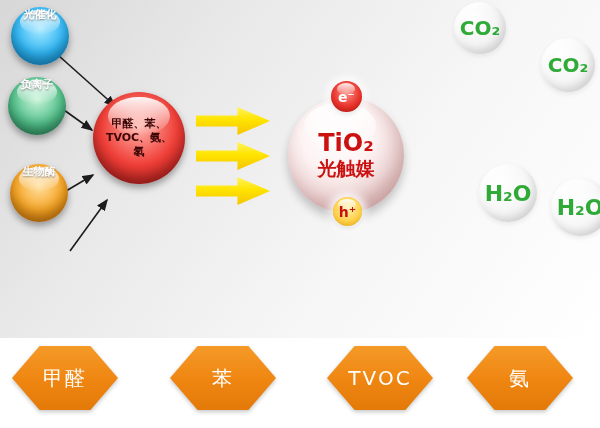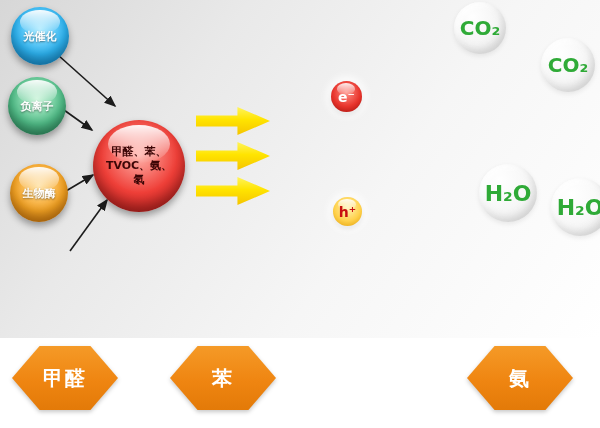--- a/index.html
+++ b/index.html
@@ -18,21 +18,20 @@
     left: 0; top: 0;
     width: 600px; height: 338px;
     background: linear-gradient(125deg, #d7d7d7 0%, #e9e9e9 30%, #f6f6f6 62%, #ffffff 100%);
   }
 
   
   .orb {
     position: absolute;
     border-radius: 50%;
     display: flex;
-    align-items: center;
     justify-content: center;
     box-shadow: 0 4px 7px rgba(0,0,0,0.35), inset 0 -8px 12px rgba(0,0,0,0.28);
   }
   .orb::before {
     content: "";
     position: absolute;
     left: 16%; top: 5%;
     width: 68%; height: 42%;
     border-radius: 50%;
     background: linear-gradient(rgba(255,255,255,0.95), rgba(255,255,255,0.02));
@@ -54,21 +53,21 @@
   .orb-green  { background: radial-gradient(circle at 50% 38%, #c9f0a6 0%, #55b549 55%, #1f7a2a 100%); }
   .orb-red    { background: radial-gradient(circle at 50% 38%, #ffb3ab 0%, #ef3f38 52%, #a31010 100%); }
 
   .factor-1 { left: 11px;  top: 7px;   width: 58px; height: 58px; }
   .factor-2 { left: 8px;   top: 77px;  width: 58px; height: 58px; }
   .factor-3 { left: 10px;  top: 164px; width: 58px; height: 58px; }
   .factor-4 { left: 12px;  top: 244px; width: 60px; height: 60px; }
 
   
   .pollutant-orb {
-    left: 93px; top: 120px;
+    left: 93px; top: 92px;
     width: 92px; height: 92px;
     flex-direction: column;
   }
   .pollutant-orb .p-line {
     position: relative;
     z-index: 2;
     color: #3c0606;
     font-weight: bold;
     font-size: 11px;
     line-height: 14px;
@@ -198,21 +197,21 @@
     width: 106px;
     height: 64px;
     background: linear-gradient(180deg, #f59a27 0%, #ef8511 55%, #e37a08 100%);
     clip-path: polygon(26% 0, 74% 0, 100% 50%, 74% 100%, 26% 100%, 0 50%);
     display: flex;
     align-items: center;
     justify-content: center;
   }
   .hex .hex-label {
     color: #fff;
-    font-weight: bold;
+    font-weight: normal;
     font-size: 20px;
     letter-spacing: 2px;
   }
   .hex-1 { left: 12px;  top: 346px; }
   .hex-2 { left: 170px; top: 346px; }
   .hex-3 { left: 327px; top: 346px; }
   .hex-4 { left: 467px; top: 346px; }
 </style>
 </head>
 <body>
@@ -246,20 +245,24 @@
   <div class="orb orb-red pollutant-orb">
     <span class="p-line">甲醛、苯、</span>
     <span class="p-line">TVOC、氨、</span>
     <span class="p-line">氡</span>
   </div>
 
   <div class="flow-arrow flow-arrow-1"></div>
   <div class="flow-arrow flow-arrow-2"></div>
   <div class="flow-arrow flow-arrow-3"></div>
 
+  <div class="catalyst-orb">
+    <span class="catalyst-formula">TiO₂</span>
+    <span class="catalyst-name">光触媒</span>
+  </div>
 
   <div class="charge-orb electron-orb">
     <span>e⁻</span>
   </div>
   <div class="charge-orb hole-orb">
     <span>h⁺</span>
   </div>
 
   <div class="bubble bubble-co2-a">
     <span class="bubble-label">CO₂</span>
@@ -277,19 +280,24 @@
   <div class="hex-wrap hex-1">
     <div class="hex">
       <span class="hex-label">甲醛</span>
     </div>
   </div>
   <div class="hex-wrap hex-2">
     <div class="hex">
       <span class="hex-label">苯</span>
     </div>
   </div>
+  <div class="hex-wrap hex-3">
+    <div class="hex">
+      <span class="hex-label">TVOC</span>
+    </div>
+  </div>
   <div class="hex-wrap hex-4">
     <div class="hex">
       <span class="hex-label">氨</span>
     </div>
   </div>
 
 </div>
 
 </body></html>

